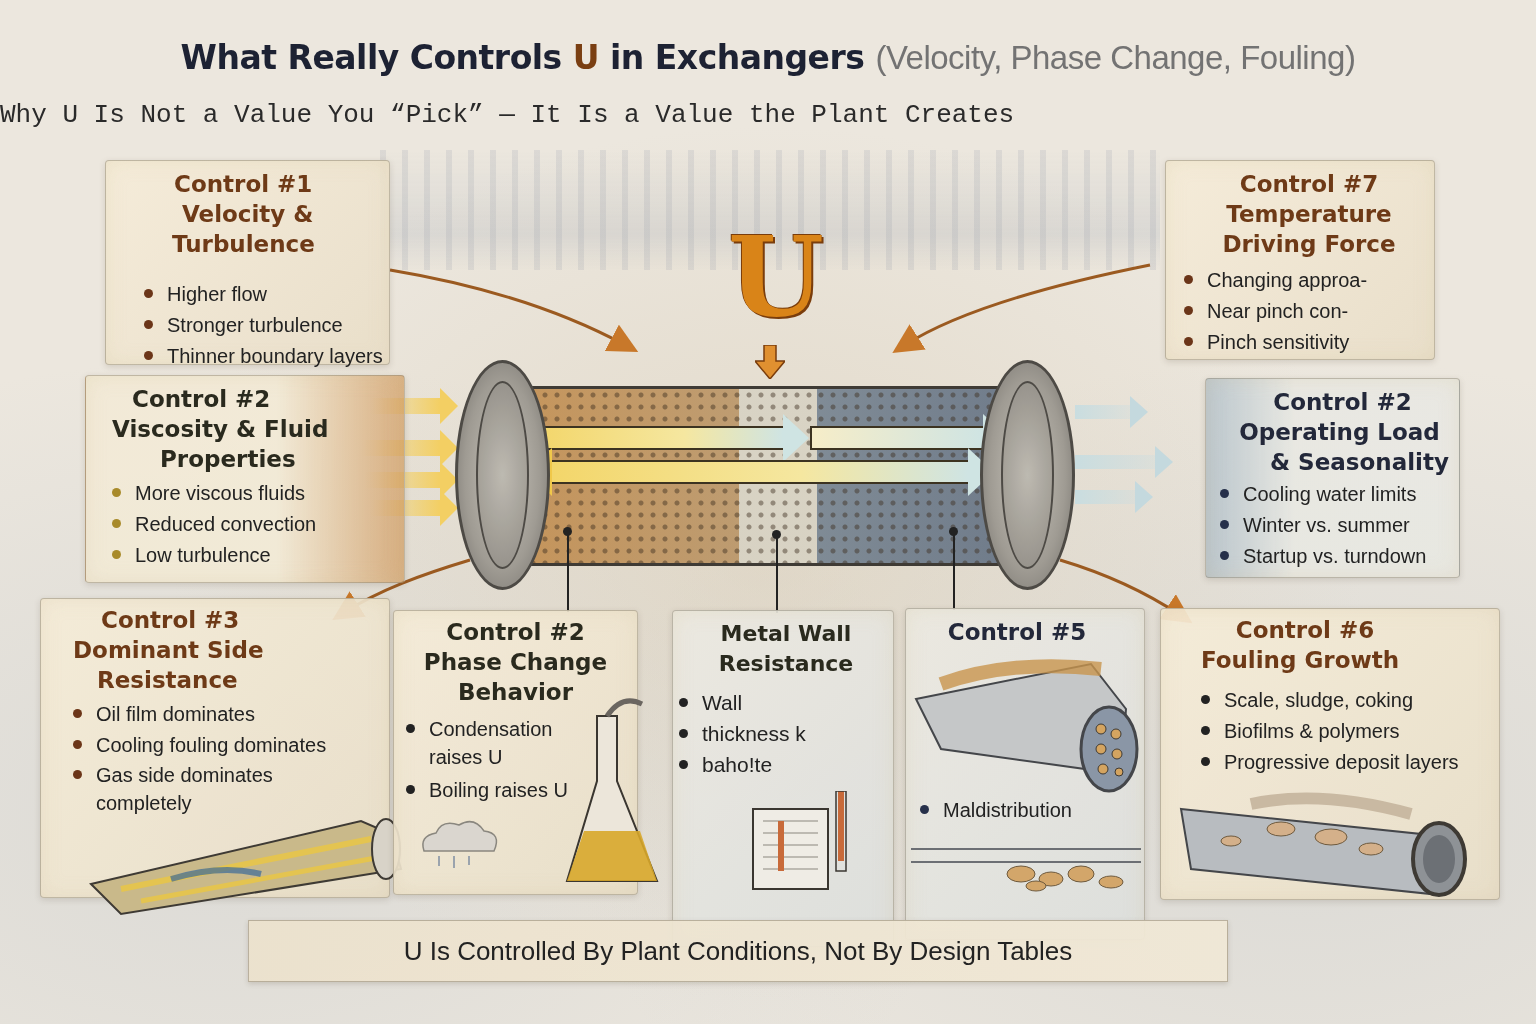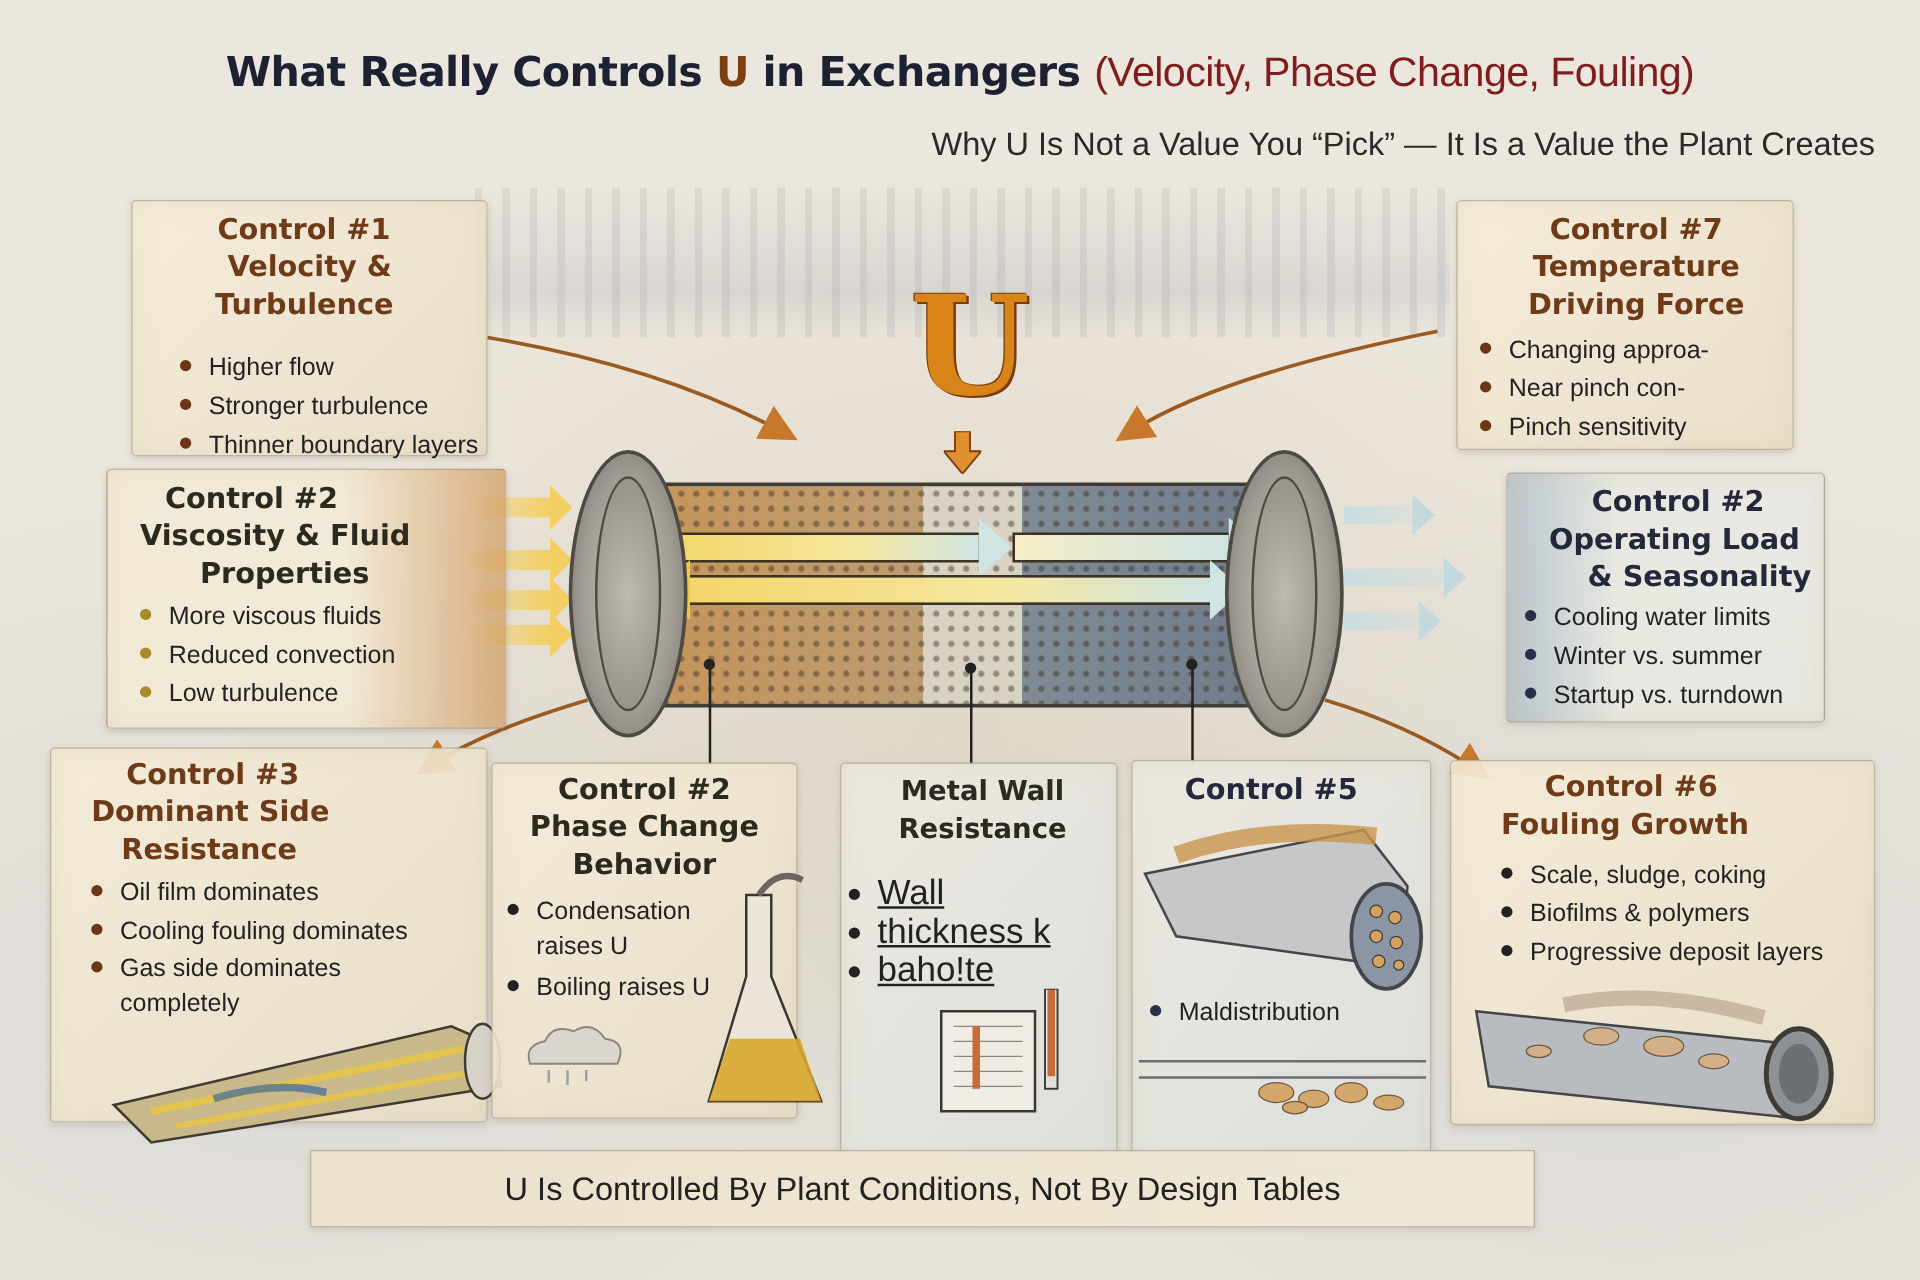--- a/index.html
+++ b/index.html
@@ -14,24 +14,24 @@
       #ece7de;
     color: #1f1f24;
   }
   .abs { position: absolute; }
 
   .title {
     left: 0; top: 38px; width: 1536px; text-align: center;
     font-size: 33px; font-weight: bold; color: #1d2233; letter-spacing: -0.5px;
   }
   .title .u { color: #7a3f12; }
-  .title .paren { color: #7f1d1d; font-weight: normal; font-family: "Liberation Sans Narrow", "Liberation Sans", sans-serif; }
+  .title .paren { color: #737373; font-weight: normal; font-family: "Liberation Sans Narrow", "Liberation Sans", sans-serif; }
   .subtitle {
-    left: 0; top: 100px; width: 1500px; text-align: right;
-    font-size: 26px; color: #2a2a2a; font-family: Liberation Sans, sans-serif;
+    left: 0; top: 100px; width: 1500px; text-align: left;
+    font-size: 26px; color: #2a2a2a; font-family: Liberation Mono, monospace;
   }
 
   
   .skyline {
     left: 380px; top: 150px; width: 780px; height: 120px;
     background: repeating-linear-gradient(90deg, rgba(120,130,150,0.18) 0 6px, rgba(0,0,0,0) 6px 22px),
                 linear-gradient(180deg, rgba(255,255,255,0) 0%, rgba(150,160,175,0.25) 70%, rgba(255,255,255,0) 100%);
     opacity: 0.8;
   }
 
@@ -309,21 +309,21 @@
   <svg class="illus" style="left:168px;top:85px;" width="110" height="200" viewBox="0 0 110 200">
     <path d="M35,20 L55,20 L55,85 L95,185 L5,185 L35,85 Z" fill="#ece6da" stroke="#3a3630" stroke-width="2"></path>
     <path d="M22,135 L78,135 L95,185 L5,185 Z" fill="#d8a72a" opacity="0.9"></path>
     <path d="M45,20 Q60,-2 80,8" stroke="#6b6660" stroke-width="5" fill="none"></path>
   </svg>
 </div>
 
 <div class="card cool" style="left:672px;top:610px;width:222px;height:337px;padding:8px 0 0 6px;">
   <h3 class="dark" style="font-size:22px;">Metal Wall</h3>
   <h3 class="dark" style="font-size:22px;">Resistance</h3>
-  <ul style="margin-top:19px;font-size:28px;text-decoration:underline;">
+  <ul style="margin-top:8px;font-size:21px;">
     <li>
         <span class="bullet b-black"></span>
         <span>Wall</span>
       </li>
     <li>
         <span class="bullet b-black"></span>
         <span>thickness k</span>
       </li>
     <li>
         <span class="bullet b-black"></span>

